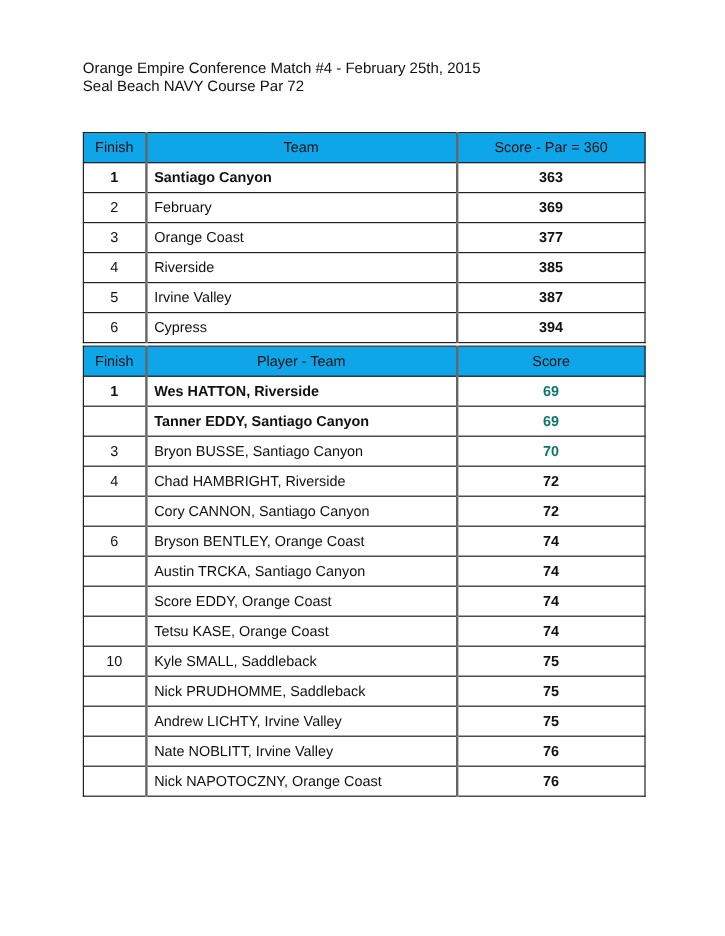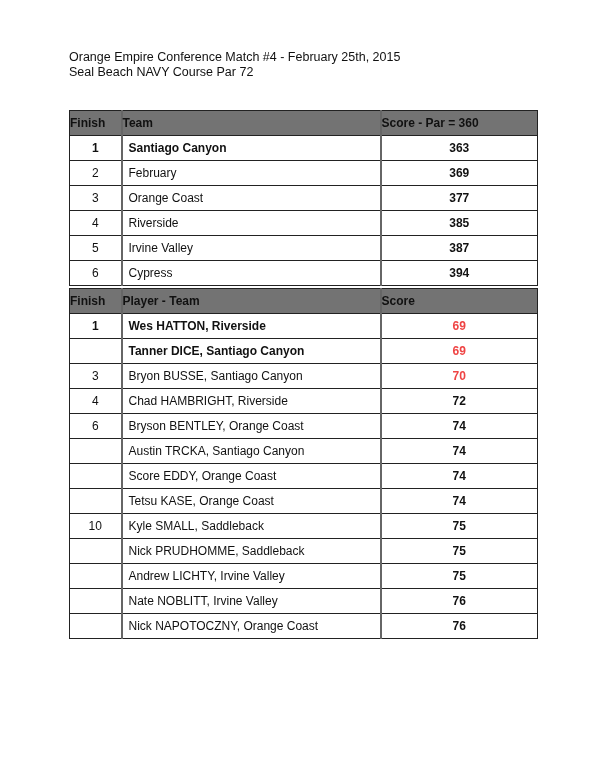--- a/index.html
+++ b/index.html
@@ -1,27 +1,27 @@
 <!DOCTYPE html>
 <html><head>
 <meta charset="utf-8">
 <style>
   html, body { margin: 0; padding: 0; background: #ffffff; }
   body { width: 604px; height: 780px; position: relative; font-family: "Liberation Sans", sans-serif; color: #111; }
   .title { position: absolute; left: 69px; top: 50px; font-size: 12.5px; line-height: 15px; }
   table { position: absolute; left: 69px; width: 468px; border-collapse: collapse; font-size: 12px; table-layout: fixed; }
   td, th { border: 1px solid #222; height: 24px; padding: 0; }
-  th { background: #737373; font-weight: bold; text-align: left; }
+  th { background: #0ea5e9; font-weight: normal; text-align: center; }
   td.fin { text-align: center; }
   td.name { text-align: left; padding-left: 6px; }
   td.score { text-align: center; font-weight: bold; }
   .col1 { border-right: 2px solid #666; }
   .col2 { border-right: 2px solid #666; }
   tr.bold td { font-weight: bold; }
-  .red { color: #ef4444; font-weight: bold; }
+  .red { color: #0f766e; font-weight: bold; }
   #teams { top: 110px; }
   #players { top: 288px; }
 </style>
 </head>
 <body>
 
 <div class="title">
   <div>Orange Empire Conference Match #4 - February 25th, 2015</div>
   <div>Seal Beach NAVY Course Par 72</div>
 </div>
@@ -87,31 +87,36 @@
     </tr>
   </thead>
   <tbody id="player-body">
       <tr class="bold">
         <td class="fin col1">1</td>
         <td class="name col2">Wes HATTON, Riverside</td>
         <td class="score red">69</td>
       </tr>
       <tr class="bold">
         <td class="fin col1"></td>
-        <td class="name col2">Tanner DICE, Santiago Canyon</td>
+        <td class="name col2">Tanner EDDY, Santiago Canyon</td>
         <td class="score red">69</td>
       </tr>
       <tr>
         <td class="fin col1">3</td>
         <td class="name col2">Bryon BUSSE, Santiago Canyon</td>
         <td class="score red">70</td>
       </tr>
       <tr>
         <td class="fin col1">4</td>
         <td class="name col2">Chad HAMBRIGHT, Riverside</td>
+        <td class="score">72</td>
+      </tr>
+      <tr>
+        <td class="fin col1"></td>
+        <td class="name col2">Cory CANNON, Santiago Canyon</td>
         <td class="score">72</td>
       </tr>
       <tr>
         <td class="fin col1">6</td>
         <td class="name col2">Bryson BENTLEY, Orange Coast</td>
         <td class="score">74</td>
       </tr>
       <tr>
         <td class="fin col1"></td>
         <td class="name col2">Austin TRCKA, Santiago Canyon</td>

